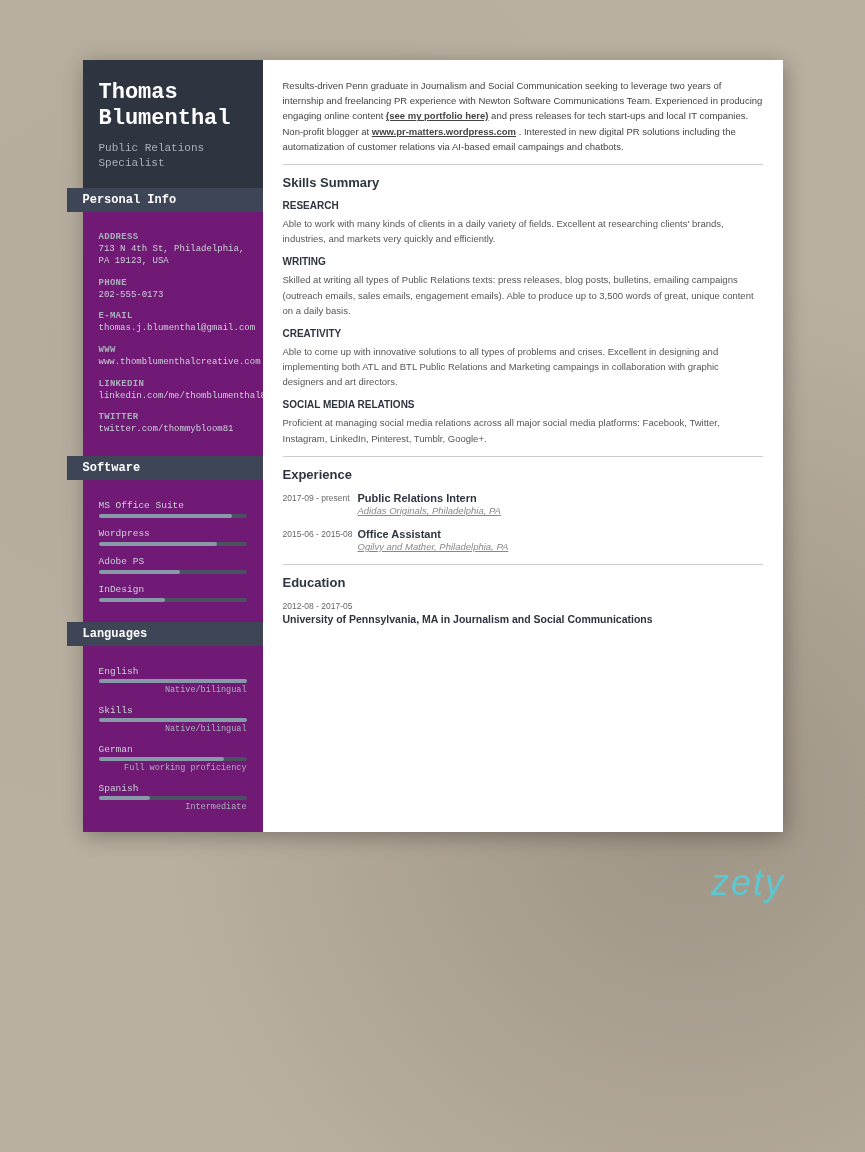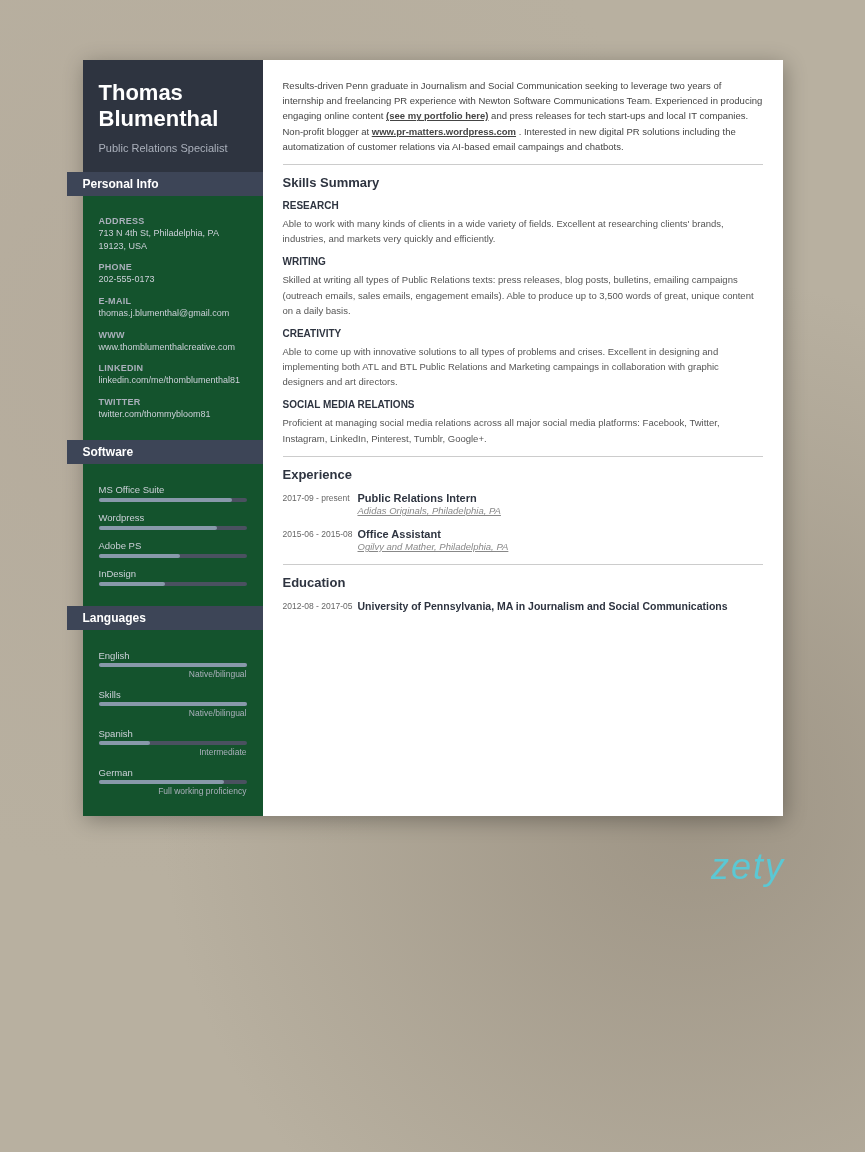--- a/index.html
+++ b/index.html
@@ -23,24 +23,25 @@
       background: white;
       display: flex;
       flex-direction: row;
       box-shadow: 2px 4px 20px rgba(0,0,0,0.3);
     }
 
     
     .sidebar {
       width: 180px;
       min-width: 180px;
-      background-color: #14532d;
+      background-color: #701a75;
       color: white;
       padding: 0;
       flex-shrink: 0;
+      font-family: Liberation Mono, monospace;
     }
 
     .sidebar-header {
       background-color: #2e3440;
       padding: 20px 16px 16px;
     }
 
     .sidebar-name {
       font-size: 22px;
       font-weight: bold;
@@ -216,21 +217,21 @@
     .exp-company {
       font-size: 9.5px;
       color: #888;
       font-style: italic;
       margin-top: 1px;
       text-decoration: underline;
     }
 
     .edu-item {
       display: flex;
-      flex-direction: row;
+      flex-direction: column;
       margin-bottom: 12px;
     }
 
     .edu-dates {
       font-size: 8.5px;
       color: #666;
       width: 75px;
       min-width: 75px;
       padding-top: 1px;
       line-height: 1.4;
@@ -334,32 +335,32 @@
       <div class="lang-level">Native/bilingual</div>
     </div>
         <div class="lang-item">
       <div class="lang-name">Skills</div>
       <div class="lang-bar-bg">
         <div class="lang-bar-fill" style="width:100%"></div>
       </div>
       <div class="lang-level">Native/bilingual</div>
     </div>
         <div class="lang-item">
+      <div class="lang-name">German</div>
+      <div class="lang-bar-bg">
+        <div class="lang-bar-fill" style="width:85%"></div>
+      </div>
+      <div class="lang-level">Full working proficiency</div>
+    </div>
+        <div class="lang-item">
       <div class="lang-name">Spanish</div>
       <div class="lang-bar-bg">
         <div class="lang-bar-fill" style="width:35%"></div>
       </div>
       <div class="lang-level">Intermediate</div>
-    </div>
-        <div class="lang-item">
-      <div class="lang-name">German</div>
-      <div class="lang-bar-bg">
-        <div class="lang-bar-fill" style="width:85%"></div>
-      </div>
-      <div class="lang-level">Full working proficiency</div>
     </div>
       </div>
   </div>
 
   <div class="main">
 
     <p class="summary-text">
       <span>Results-driven Penn graduate in Journalism and Social Communication seeking to leverage two years of internship and freelancing PR experience with Newton Software Communications Team. Experienced in producing engaging online content</span>
       <a href="#">(see my portfolio here)</a>
       <span> and press releases for tech start-ups and local IT companies. Non-profit blogger at </span>
@@ -367,21 +368,21 @@
       <span>. Interested in new digital PR solutions including the automatization of customer relations via AI-based email campaings and chatbots.</span>
     </p>
 
     <hr class="section-divider">
 
     <div class="section-heading">Skills Summary</div>
 
     <div id="skills-summary-section">
         <div>
       <div class="subsection-title">RESEARCH</div>
-      <div class="subsection-text">Able to work with many kinds of clients in a wide variety of fields. Excellent at researching clients' brands, industries, and markets very quickly and efficiently.</div>
+      <div class="subsection-text">Able to work with many kinds of clients in a daily variety of fields. Excellent at researching clients' brands, industries, and markets very quickly and efficiently.</div>
     </div>
         <div>
       <div class="subsection-title">WRITING</div>
       <div class="subsection-text">Skilled at writing all types of Public Relations texts: press releases, blog posts, bulletins, emailing campaigns (outreach emails, sales emails, engagement emails). Able to produce up to 3,500 words of great, unique content on a daily basis.</div>
     </div>
         <div>
       <div class="subsection-title">CREATIVITY</div>
       <div class="subsection-text">Able to come up with innovative solutions to all types of problems and crises. Excellent in designing and implementing both ATL and BTL Public Relations and Marketing campaings in collaboration with graphic designers and art directors.</div>
     </div>
         <div>

